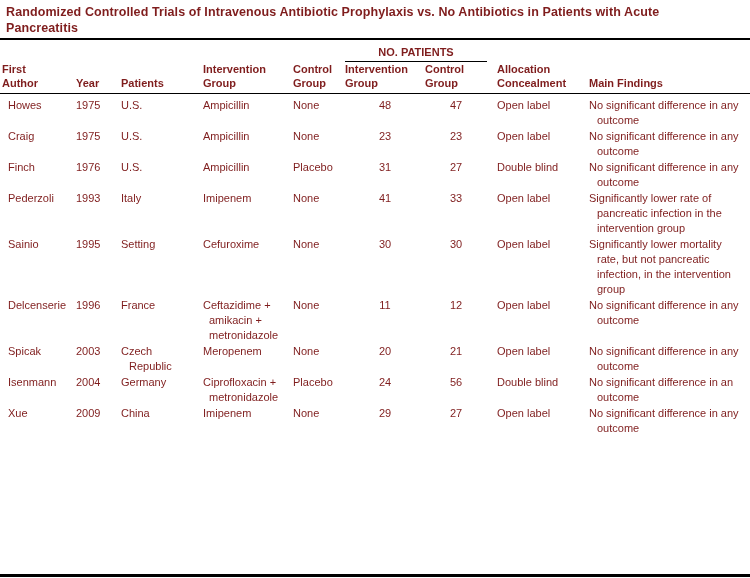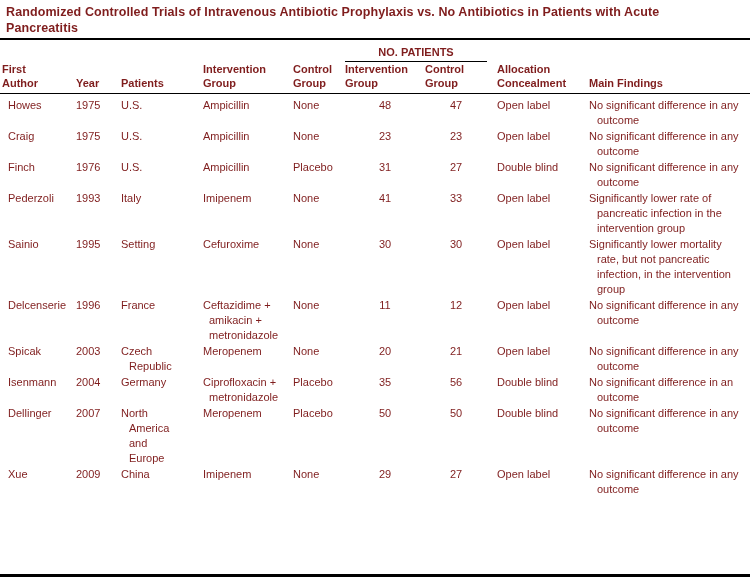--- a/index.html
+++ b/index.html
@@ -203,35 +203,24 @@
           <td class="c7">21</td>
           <td class="c8">Open label</td>
           <td class="c9">No significant difference in any outcome</td>
         </tr>
         <tr>
           <td class="c1">Isenmann</td>
           <td class="c2">2004</td>
           <td class="c3">Germany</td>
           <td class="c4">Ciprofloxacin + metronidazole</td>
           <td class="c5">Placebo</td>
-          <td class="c6">35</td>
+          <td class="c6">24</td>
           <td class="c7">56</td>
           <td class="c8">Double blind</td>
           <td class="c9">No significant difference in an outcome</td>
-        </tr>
-        <tr>
-          <td class="c1">Dellinger</td>
-          <td class="c2">2007</td>
-          <td class="c3">North America and Europe</td>
-          <td class="c4">Meropenem</td>
-          <td class="c5">Placebo</td>
-          <td class="c6">50</td>
-          <td class="c7">50</td>
-          <td class="c8">Double blind</td>
-          <td class="c9">No significant difference in any outcome</td>
         </tr>
         <tr>
           <td class="c1">Xue</td>
           <td class="c2">2009</td>
           <td class="c3">China</td>
           <td class="c4">Imipenem</td>
           <td class="c5">None</td>
           <td class="c6">29</td>
           <td class="c7">27</td>
           <td class="c8">Open label</td>

